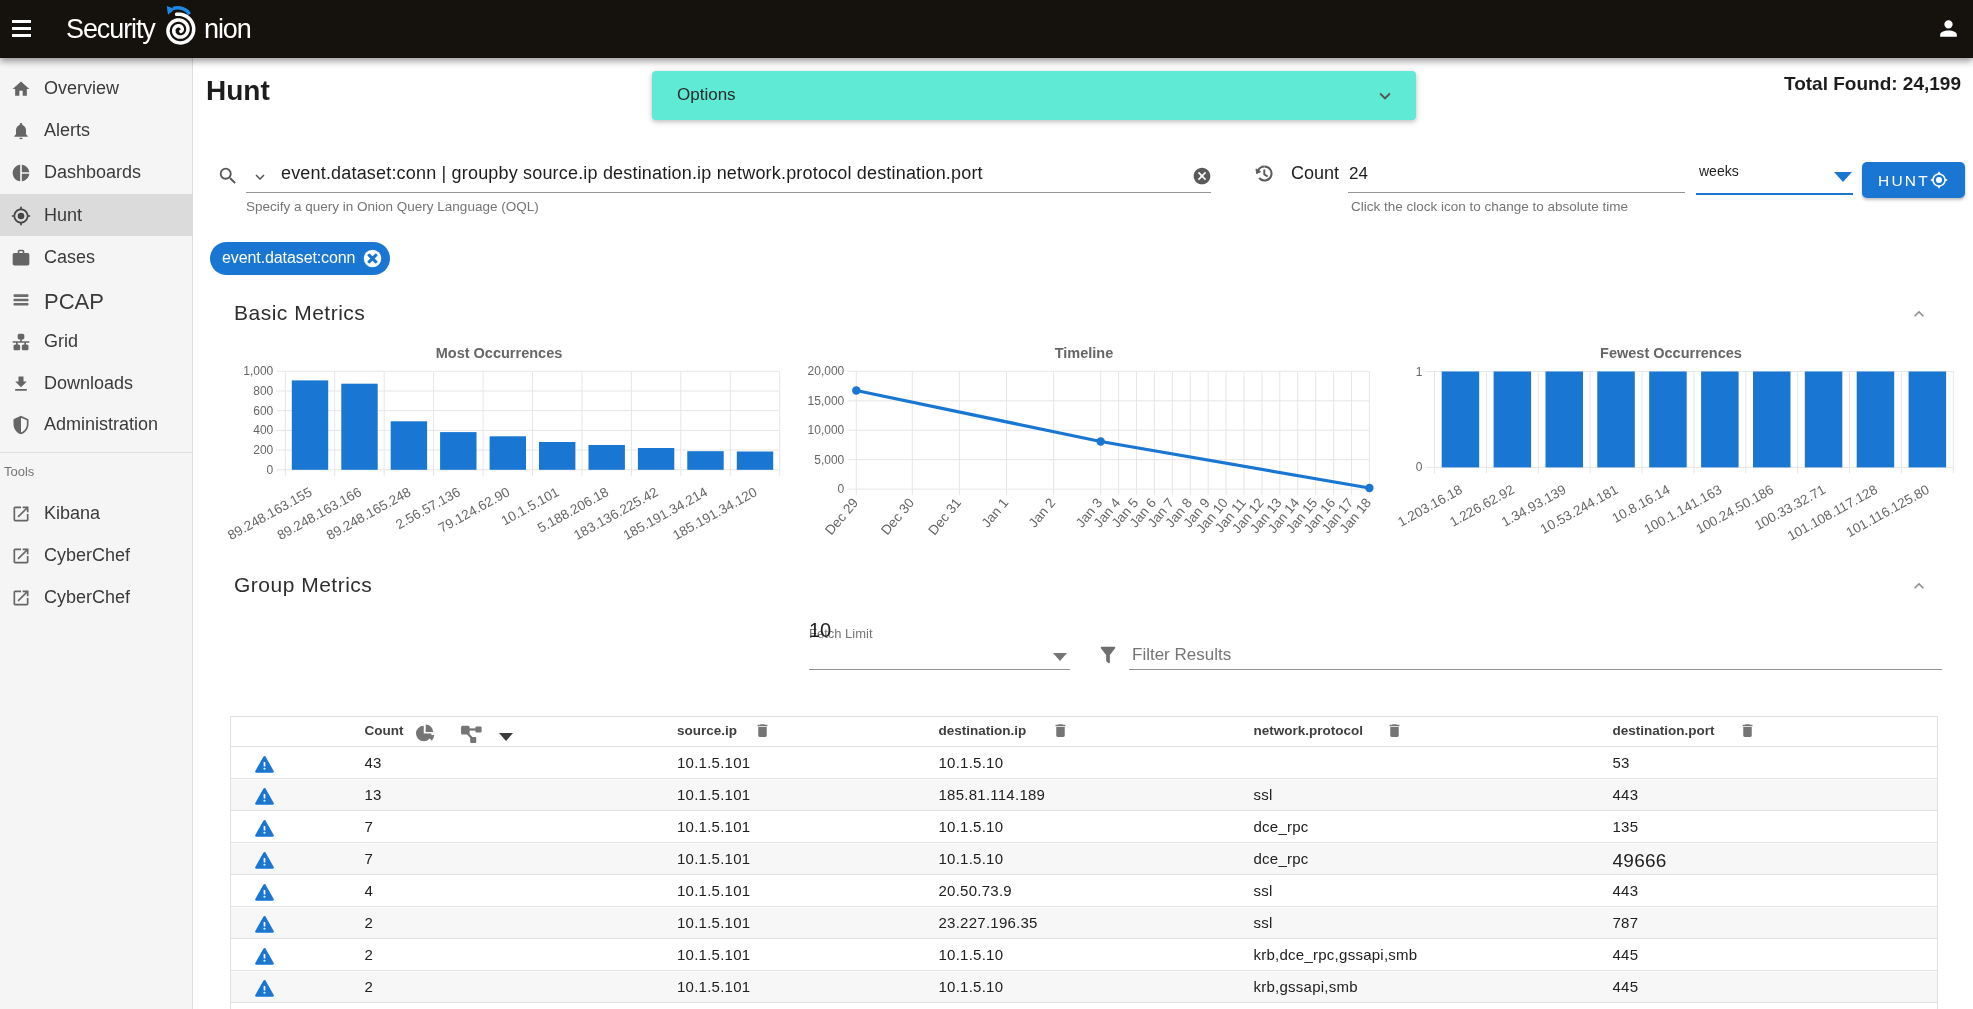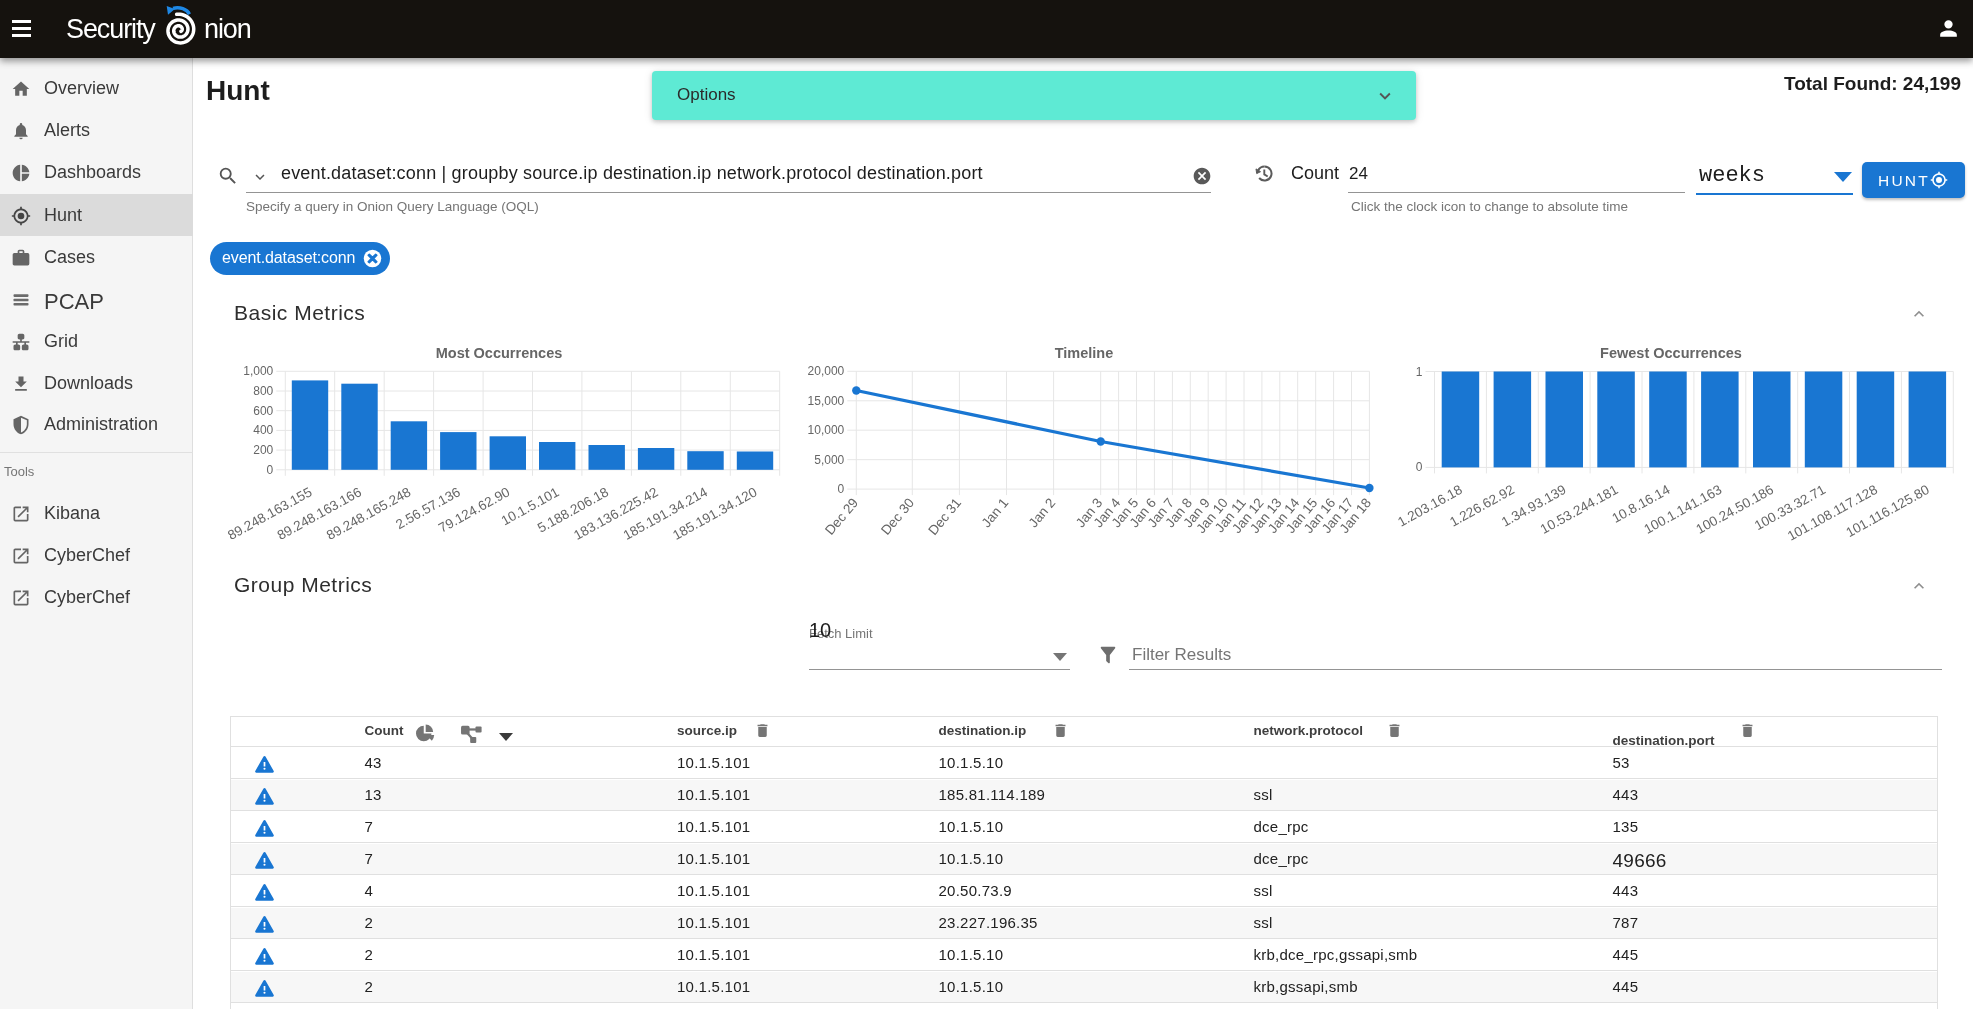--- a/index.html
+++ b/index.html
@@ -133,21 +133,21 @@
 <path d="M10.5,2.5 A7,7 0 1 1 5.14,14.0" stroke="#5b5b5b" stroke-width="2" fill="none"></path>
 <path d="M10.5,2.5 A7,7 0 0 0 4.16,6.54" stroke="#5b5b5b" stroke-width="2" fill="none"></path>
 <path d="M2.7,9.6 L6.5,7.7 L2.0,4.9 Z" fill="#5b5b5b" stroke="#5b5b5b" stroke-width="1" stroke-linejoin="round"></path>
 <path d="M10.3,5.6 V10.4 L13.7,12.5" stroke="#5b5b5b" stroke-width="1.9" fill="none"></path>
 </svg>
 <span class="abs" style="left:1291px;top:163px;font-size:18px;color:#1d1d1d;">Count</span>
 <span class="abs" style="left:1349px;top:164px;font-size:17px;color:#1d1d1d;">24</span>
 <div class="abs" style="left:1348px;top:192px;width:337px;height:1px;background:#949494;"></div>
 <div class="abs" style="left:1351px;top:199px;font-size:13.5px;color:#757575;">Click the clock icon to change to absolute time</div>
 
-<span class="abs" style="left:1699px;top:163px;font-size:22px;color:#1d1d1d;font-family:Liberation Mono, monospace;">weeks</span>
+<span class="abs" style="left:1699px;top:163px;font-size:14px;color:#1d1d1d;">weeks</span>
 <span class="abs" style="left:1834px;top:172px;width:0;height:0;border-left:9px solid transparent;border-right:9px solid transparent;border-top:10px solid #1976d2;"></span>
 <div class="abs" style="left:1696px;top:192.5px;width:157px;height:2px;background:#1976d2;"></div>
 
 <div class="abs" style="left:1862px;top:161.5px;width:102.5px;height:36.5px;background:#1976d2;border-radius:5px;box-shadow:0 2px 3px rgba(0,0,0,0.25);">
   <span class="abs" style="left:16px;top:10px;font-size:15.5px;letter-spacing:2.2px;color:#fff;">HUNT</span>
   <span class="abs" style="left:68px;top:9px;"><svg width="18" height="18" viewBox="0 0 24 24">
         <path d="M12,8A4,4 0 0,1 16,12A4,4 0 0,1 12,16A4,4 0 0,1 8,12A4,4 0 0,1 12,8M3.05,13H1V11H3.05C3.5,6.83 6.83,3.5 11,3.05V1H13V3.05C17.17,3.5 20.5,6.83 20.95,11H23V13H20.95C20.5,17.17 17.17,20.5 13,20.95V23H11V20.95C6.83,20.5 3.5,17.17 3.05,13M12,5A7,7 0 0,0 5,12A7,7 0 0,0 12,19A7,7 0 0,0 19,12A7,7 0 0,0 12,5Z" fill="#ffffff"></path>
       </svg><svg width="18" height="18" viewBox="0 0 24 24" style="position:absolute;left:0;top:0;">
         <circle cx="12" cy="12" r="2.1" fill="#fff"></circle>
       </svg></span>
@@ -333,21 +333,21 @@
           <rect x="1" y="3" width="9" height="9" rx="1.6" fill="#757575"></rect>
           <rect x="16.2" y="3.6" width="6.4" height="6.4" rx="1" fill="#757575"></rect>
           <rect x="10.6" y="14.6" width="6.4" height="6.4" rx="1" fill="#757575"></rect>
           <line x1="9" y1="6.8" x2="17" y2="6.8" stroke="#757575" stroke-width="2.4"></line>
           <line x1="7.5" y1="10.5" x2="13" y2="16.5" stroke="#757575" stroke-width="2.4"></line>
         </svg></span>
 <span style="position:absolute;left:268px;top:16px;width:0;height:0;border-left:7px solid transparent;border-right:7px solid transparent;border-top:8px solid #3a3a3a;"></span>
 <span style="position:absolute;left:446px;top:5.5px;font-size:13.5px;font-weight:bold;color:#3f3f3f;">source.ip</span>
 <span style="position:absolute;left:707.5px;top:5.5px;font-size:13.5px;font-weight:bold;color:#3f3f3f;">destination.ip</span>
 <span style="position:absolute;left:1022.5px;top:5.5px;font-size:13.5px;font-weight:bold;color:#3f3f3f;">network.protocol</span>
-<span style="position:absolute;left:1381.5px;top:5.5px;font-size:13.5px;font-weight:bold;color:#3f3f3f;margin-top:10px;">destination.port</span>
+<span style="position:absolute;left:1381.5px;top:5.5px;font-size:13.5px;font-weight:bold;color:#3f3f3f;">destination.port</span>
 <span style="position:absolute;left:523px;top:5px;"><svg width="17" height="17" viewBox="0 0 24 24">
           <path d="M19,4H15.5L14.5,3H9.5L8.5,4H5V6H19M6,19A2,2 0 0,0 8,21H16A2,2 0 0,0 18,19V7H6V19Z" fill="#757575"></path>
         </svg></span>
 <span style="position:absolute;left:820.5px;top:5px;"><svg width="17" height="17" viewBox="0 0 24 24">
           <path d="M19,4H15.5L14.5,3H9.5L8.5,4H5V6H19M6,19A2,2 0 0,0 8,21H16A2,2 0 0,0 18,19V7H6V19Z" fill="#757575"></path>
         </svg></span>
 <span style="position:absolute;left:1154.5px;top:5px;"><svg width="17" height="17" viewBox="0 0 24 24">
           <path d="M19,4H15.5L14.5,3H9.5L8.5,4H5V6H19M6,19A2,2 0 0,0 8,21H16A2,2 0 0,0 18,19V7H6V19Z" fill="#757575"></path>
         </svg></span>
 <span style="position:absolute;left:1507.5px;top:5px;"><svg width="17" height="17" viewBox="0 0 24 24">

